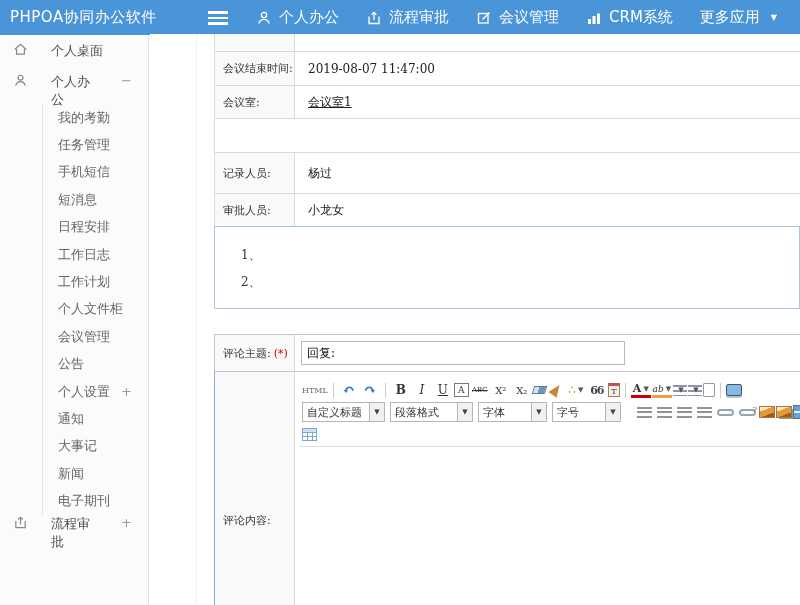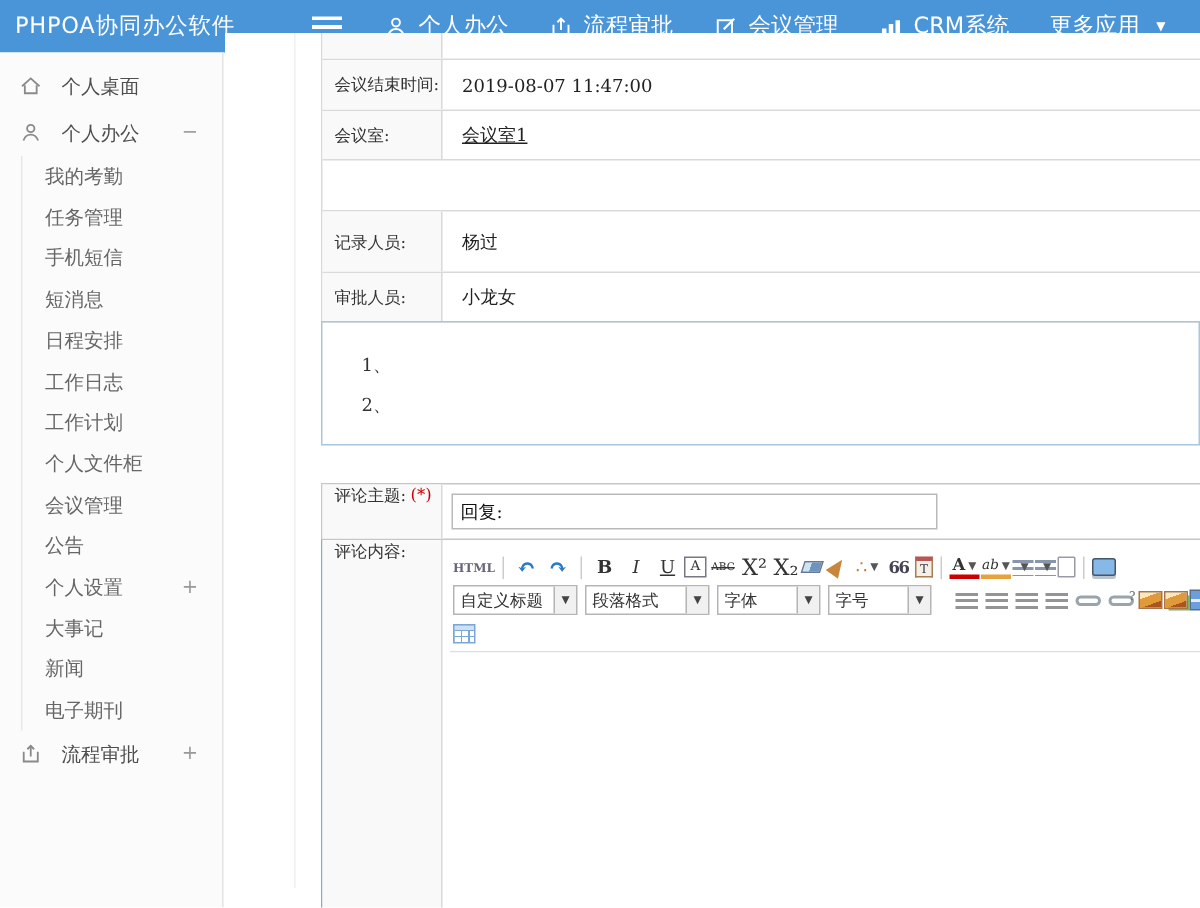--- a/index.html
+++ b/index.html
@@ -13,30 +13,30 @@
   .burger{width:20px;height:14px;margin-left:18px;cursor:pointer;
           background:repeating-linear-gradient(#fff 0 2.6px,transparent 2.6px 5.6px)}
   .nav{display:flex;align-items:center;margin-left:28px;gap:27px}
   .nav-item{display:flex;align-items:center;gap:7px;font-size:15px;cursor:pointer;white-space:nowrap}
   .nic{display:inline-flex;width:16px;height:16px}
   .ncaret{font-size:8px;margin-left:4px}
 
   
   .sidebar{position:absolute;left:0;top:35px;width:149px;height:570px;background:#fbfbfb;
            border-right:1px solid #e4e4e4;padding-top:7px;box-sizing:border-box;overflow:hidden}
-  .side-item{height:31px;display:flex;align-items:center;gap:13px;padding-left:13px;
+  .side-item{height:31px;display:flex;gap:23px;padding-left:13px;
              font-size:13px;color:#4e4e4e;cursor:pointer}
   .side-item .sic{display:inline-flex;width:15px;height:15px}
   .exp{margin-left:auto;margin-right:16px;color:#999;font-size:13px}
-  .sub-list{margin-left:14px;border-left:1px solid #e7e7e7}
+  .sub-list{margin-left:42px;border-left:1px solid #e7e7e7}
   .sub-item{height:27.4px;display:flex;align-items:center;padding-left:15px;font-size:13px;
             color:#666;cursor:pointer}
 
   
-  .main{position:absolute;left:150px;top:22px;width:650px;height:570px;background:#fff}
+  .main{position:absolute;left:150px;top:34px;width:650px;height:570px;background:#fff}
   .vline{position:absolute;left:46px;top:0;bottom:0;width:1px;background:#f0f0f0}
 
   .t1{position:absolute;left:64px;top:0;width:588px;border-left:1px solid #d9d9d9;box-sizing:border-box}
   .t1row{display:flex;border-bottom:1px solid #d9d9d9}
   .t1 .t1row:nth-child(1){height:17px}
   .t1 .t1row:nth-child(2){height:33px}
   .t1 .t1row:nth-child(3){height:32px}
   .t1 .t1row:nth-child(4){height:33px}
   .t1 .t1row:nth-child(5){height:40px}
   .t1 .t1row:nth-child(6){height:32px}
@@ -51,44 +51,44 @@
         box-sizing:border-box;padding:15px 0 0 26px;font:12px "DejaVu Serif","Liberation Serif",serif;
         color:#333}
   .mbox div{line-height:27px}
 
   
   .ctable{position:absolute;left:64px;top:300px;width:588px;border-top:1px solid #c6c6c6;box-sizing:border-box}
   .crow{display:flex}
   .crow.subj{height:36px;border-left:1px solid #c6c6c6;border-bottom:1px solid #c6c6c6}
   .crow.cbody{height:296px;border-left:1px solid #85add0}
   .clab{width:80px;flex:none;background:#f9f9f9;border-right:1px solid #d9d9d9;
-        display:flex;align-items:flex-start;padding-left:8px;box-sizing:border-box;
+        display:flex;align-items:center;padding-left:8px;box-sizing:border-box;
         font:11px "DejaVu Serif","Liberation Serif",serif;color:#333}
   .req{color:#cc0000;margin-left:3px}
   .cval{flex:1;display:flex;align-items:center;padding-left:6px}
   .subj-input{width:312px;height:18px;border:1px solid #b9b9b9;padding:2px 5px;
               font:12px "DejaVu Serif","Liberation Serif",serif;color:#111;outline:none}
   .cval2{flex:1;padding:7px 0 0 5px;box-sizing:border-box}
   .tbwrap{border-bottom:1px solid #ddd;padding-bottom:1px}
   .tb{display:flex;align-items:center;height:22px;gap:1px;padding:0 2px}
   .edit-body{height:170px;background:#fff;cursor:text}
 
   
   .tbi{min-width:20px;height:20px;display:inline-flex;align-items:center;justify-content:center;
        font:12px "DejaVu Serif","Liberation Serif",serif;color:#333;cursor:pointer;box-sizing:border-box}
   .sep{min-width:1px;width:1px;height:15px;background:#ccc;margin:0 4px;cursor:default}
   .spc{min-width:8px;width:8px;cursor:default}
   .car2{font-size:7px;color:#555;margin-left:2px}
   .g-blue{color:#2b7bc9}.g-orange{color:#c77c2a}
   .bigg{font-size:15px;font-weight:bold}
-  .t-html{font-size:8px;font-weight:bold;color:#667}
+  .t-html{font-size:8px;font-weight:normal;color:#667}
   .t-b{font-weight:bold}.t-i{font-style:italic}.t-u{text-decoration:underline}
   .t-abox{border:1px solid #778;min-width:15px;height:14px;font-size:9px}
   .t-strike{font-size:7px;text-decoration:line-through}
-  .t-small{font-size:15px}
+  .t-small{font-size:10px}
   .t-quote{font-weight:bold;font-size:11px;color:#445;letter-spacing:-1px}
   .t-fcolor{font-weight:bold;font-size:11px;height:15px;border-bottom:3px solid #c00}
   .t-hcolor{font-style:italic;font-size:9px;height:15px;border-bottom:3px solid #e6a23c}
   .sh-eraser{min-width:13px;width:13px;height:8px;border:1px solid #679;
              background:linear-gradient(90deg,#cfe4f2 0 40%,#6d94bd 40%);transform:skewX(-18deg)}
   .sh-broom{min-width:0;width:0;height:0;border-left:5px solid transparent;border-right:5px solid transparent;
             border-bottom:12px solid #c7863c;transform:rotate(35deg);margin:0 4px}
   .sh-clip{min-width:12px;width:12px;height:14px;border:1px solid #a77d55;background:#f5f0e6;
            font-size:8px;color:#334;border-top:3px solid #b55}
   .sh-page{min-width:12px;width:12px;height:14px;border:1px solid #99a;background:#fff;border-radius:1px}
@@ -219,20 +219,23 @@
         <span>会议管理</span>
       </div>
       <div class="sub-item">
         <span>公告</span>
       </div>
       <div class="sub-item">
         <span>个人设置</span>
         <span class="exp">+</span>
       </div>
       <div class="sub-item">
+        <span>通知</span>
+      </div>
+      <div class="sub-item">
         <span>大事记</span>
       </div>
       <div class="sub-item">
         <span>新闻</span>
       </div>
       <div class="sub-item">
         <span>电子期刊</span>
       </div>
     </div>
     <div class="side-item">

